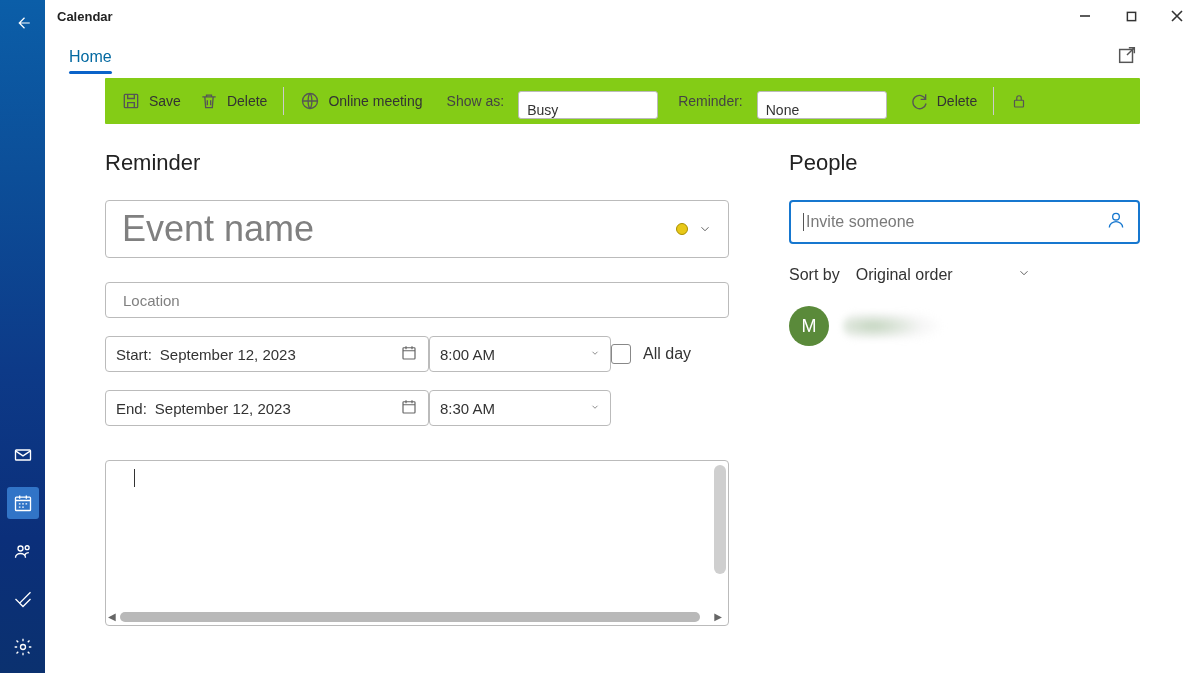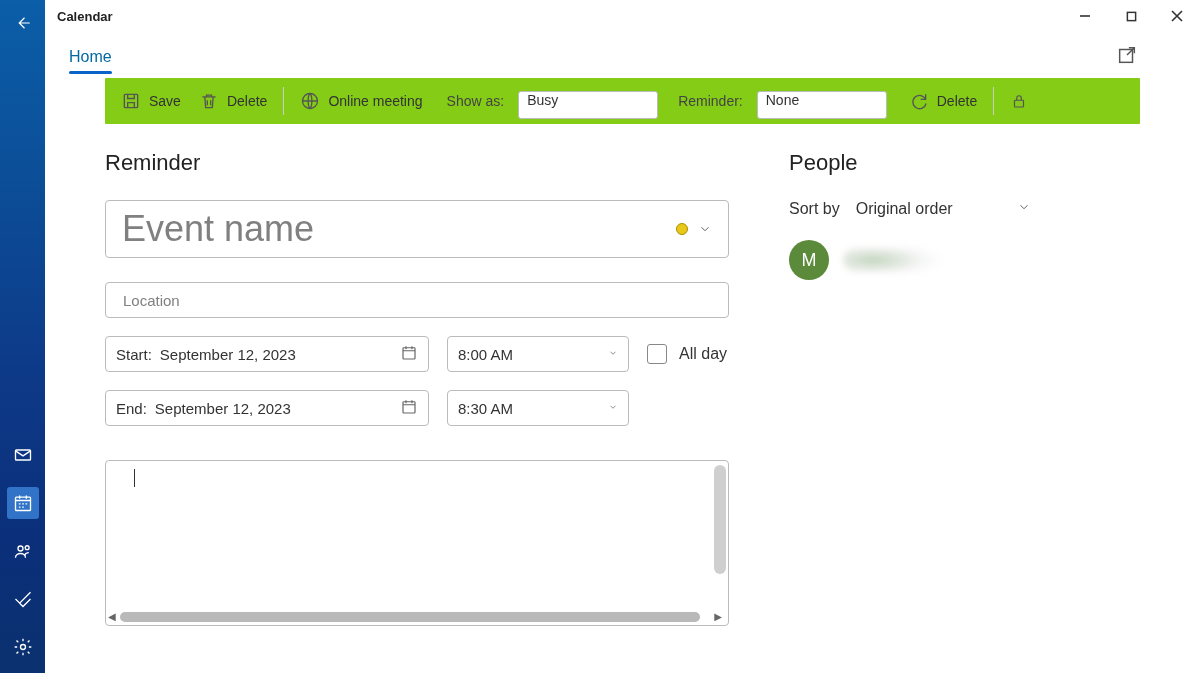--- a/index.html
+++ b/index.html
@@ -55,21 +55,21 @@
     color:#333;
     font-size:14px;
   }
   .toolbar .tbtn { display:flex; align-items:center; gap:8px; cursor:pointer; padding: 4px 2px;}
   .toolbar .tbtn svg { stroke:#555; }
   .toolbar .divider { width:1px; height:28px; background:#ccc; }
   .toolbar .label { color:#444; }
   .toolbar select, .toolbar .combo {
     height:28px; border:1px solid #bbb; background:#fff; border-radius:3px; font-size:14px; padding:0 8px; color:#333;
   }
-  .toolbar .combo { width:140px; display:flex; align-items:flex-start;margin-top:7px;}
+  .toolbar .combo { width:140px; display:flex; align-items:flex-end;margin-top:7px;}
 
   
   .body2 { display:flex; gap:60px; margin-top:26px; }
   .details { flex: 0 0 624px; }
   .people  { flex: 1; }
 
   .section-h { font-size:22px; font-weight:400; color:#222; margin-bottom:24px; }
 
   
   .eventname {
@@ -85,21 +85,21 @@
 
   
   .location {
     margin-top:24px; border:1px solid #bbb; border-radius:4px; height:36px; display:flex; align-items:center;
     padding:0 17px;
   }
   .location input { flex:1; border:none; outline:none; font-size:15px; }
   .location input::placeholder { color:#808080; }
 
   
-  .daterow { display:flex; align-items:center; gap:18px; margin-top:18px; }
+  .daterow { display:flex; align-items:center; gap:0; margin-top:18px; }
   .datebox {
     width:324px; height:36px; border:1px solid #bbb; border-radius:4px; display:flex; align-items:center;
     padding:0 10px; gap:8px; font-size:15px; color:#333;
   }
   .datebox .cal { margin-left:auto; cursor:pointer; }
   .timebox {
     width:182px; height:36px; border:1px solid #bbb; border-radius:4px; display:flex; align-items:center;
     padding:0 10px; font-size:15px; color:#333; position:relative;
   }
   .timebox .dd { margin-left:auto; cursor:pointer; font-size:11px; color:#555;}
@@ -348,20 +348,30 @@
               <span class="arrow l">◀</span>
               <div class="thumb"></div>
               <span class="arrow r">▶</span>
             </div>
           </div>
         </div>
 
         <div class="people">
           <div class="section-h">People</div>
 
+          <div class="invite">
+            <div class="ibar"></div>
+            <input type="text" placeholder="Invite someone" style="">
+            <span class="picon">
+              <svg width="20" height="20" viewBox="0 0 24 24" stroke="#1677cf">
+                  <circle cx="12" cy="8" r="4"></circle>
+                  <path d="M4 21c0-4 4-7 8-7s8 3 8 7"></path>
+                </svg>
+            </span>
+          </div>
 
           <div class="sortrow">
             <span>Sort by</span>
             <div class="sortdd">
               <span>Original order</span>
               <svg width="14" height="14" viewBox="0 0 24 24" stroke="#555">
                   <path d="M6 9l6 6 6-6"></path>
                 </svg>
             </div>
           </div>

